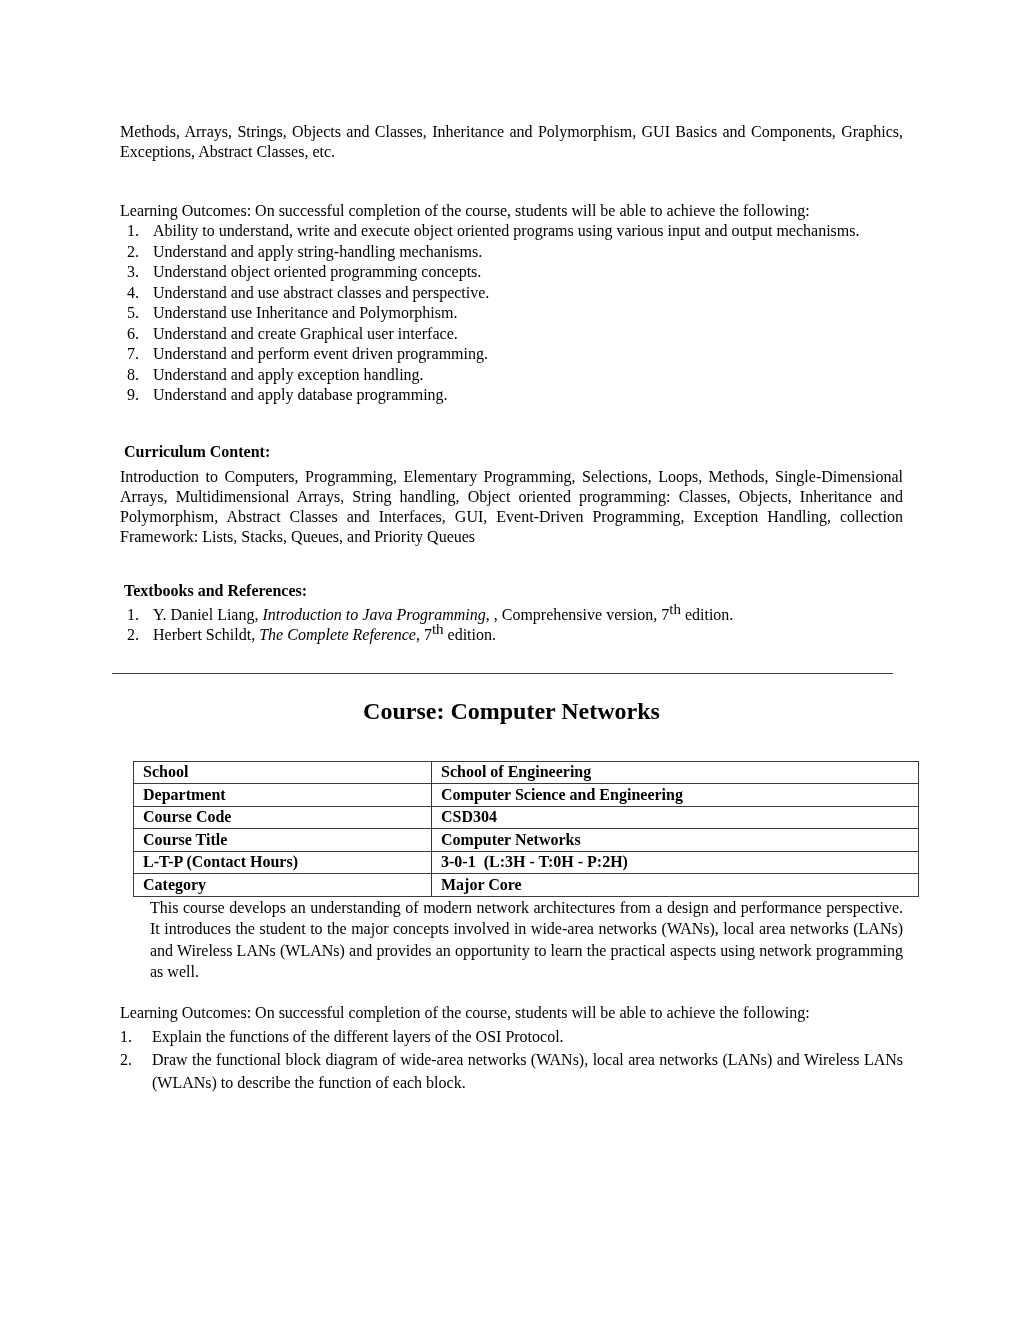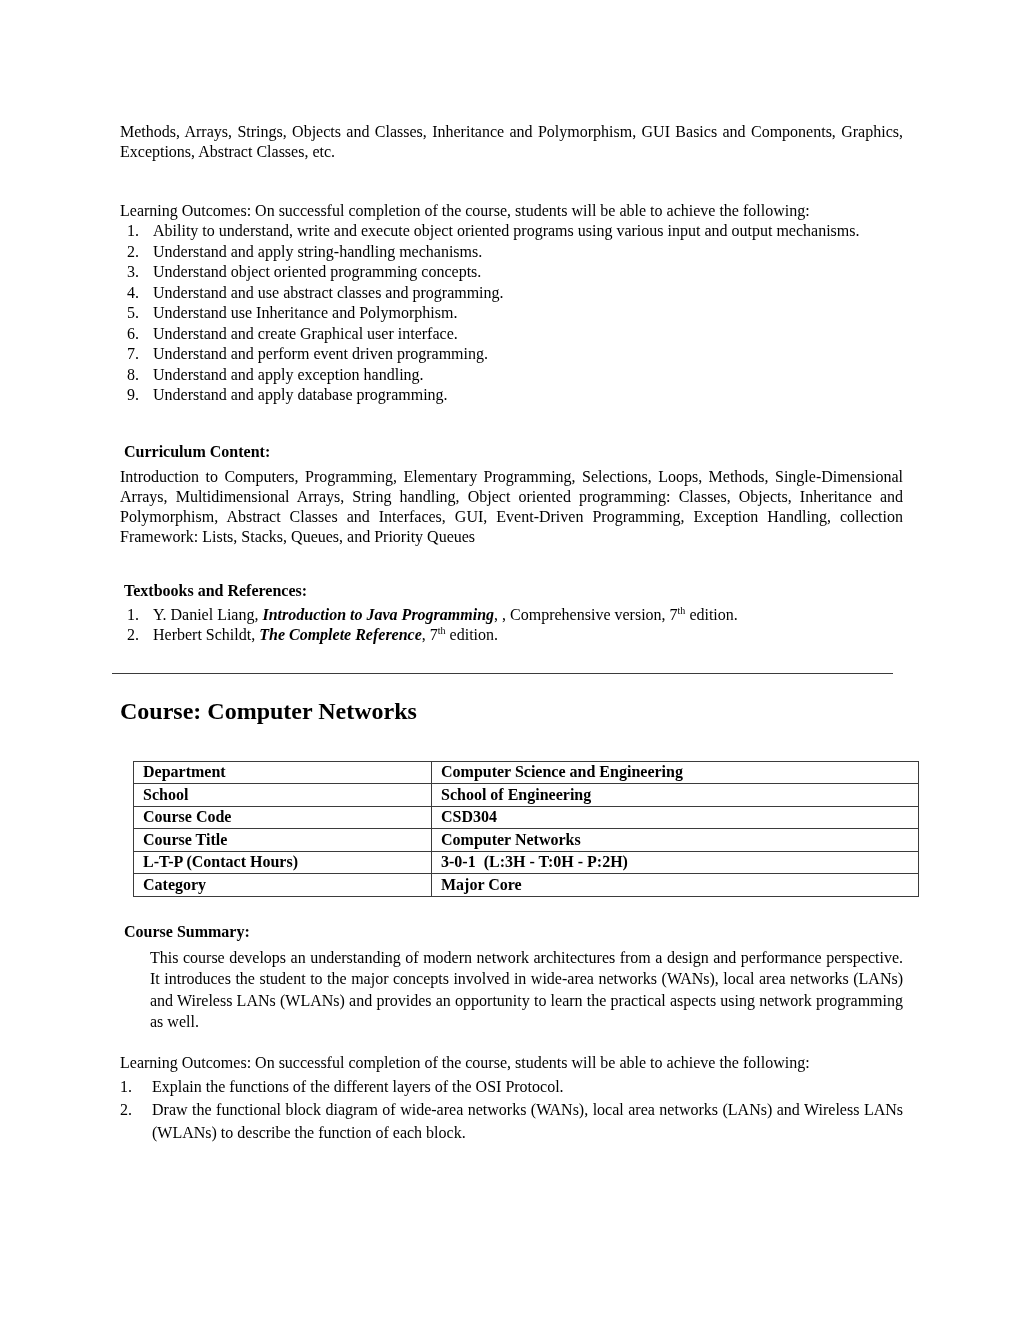--- a/index.html
+++ b/index.html
@@ -20,22 +20,22 @@
     line-height: 20px;
     text-align: justify;
   }
   .heading {
     margin: 4px;
     font-size: 16px;
     line-height: 20px;
     font-weight: bold;
   }
   .b { font-weight: normal; }
-  .i { font-style: italic; font-weight: bold; }
-  sup { font-size: 10px; line-height: 0; }
+  .i { font-style: italic; }
+  sup { font-size: 15px; line-height: 0; }
 
   .num-list {
     list-style: none;
     margin: 0; padding: 0;
     counter-reset: n;
     font-size: 16px;
     line-height: 20.5px;
   }
   .num-list li {
     counter-increment: n;
@@ -63,20 +63,21 @@
     width: 781px;
     height: 0;
     border-top: 1.5px solid #3b3b3b;
   }
 
   .course-heading {
     margin: 23px 0 0 0;
     font-size: 24px;
     font-weight: bold;
     line-height: 28px;
+    text-align: center;
   }
 
   .course-table {
     margin: 36px 0 0 13px;
     border-collapse: collapse;
     table-layout: fixed;
     width: 757px;
   }
   .course-table td {
     border: 1.5px solid #3b3b3b;
@@ -99,21 +100,21 @@
 <div class="page">
 
   <p class="body-text">Methods, Arrays, Strings, Objects and Classes, Inheritance and Polymorphism, GUI Basics and Components, Graphics, Exceptions, Abstract Classes, etc.</p>
 
   <p class="body-text mt-lo1"><span class="b">Learning Outcomes:</span> <span>On successful completion of the course, students will be able to achieve the following:</span></p>
 
   <ol class="num-list">
     <li>Ability to understand, write and execute object oriented programs using various input and output mechanisms.</li>
     <li>Understand and apply string-handling mechanisms.</li>
     <li>Understand object oriented programming concepts.</li>
-    <li>Understand and use abstract classes and programming.</li>
+    <li>Understand and use abstract classes and perspective.</li>
     <li>Understand use Inheritance and Polymorphism.</li>
     <li>Understand and create Graphical user interface.</li>
     <li>Understand and perform event driven programming.</li>
     <li>Understand and apply exception handling.</li>
     <li>Understand and apply database programming.</li>
   </ol>
 
   <p class="heading mt-cc">Curriculum Content:</p>
   <p class="body-text">Introduction to Computers, Programming, Elementary Programming, Selections, Loops, Methods, Single-Dimensional Arrays, Multidimensional Arrays, String handling, Object oriented programming: Classes, Objects, Inheritance and Polymorphism, Abstract Classes and Interfaces, GUI, Event-Driven Programming, Exception Handling, collection Framework: Lists, Stacks, Queues, and Priority Queues</p>
 
@@ -123,47 +124,46 @@
     <li><span>Herbert Schildt, </span><span class="i">The Complete Reference</span><span>, 7</span><sup>th</sup><span> edition.</span></li>
   </ol>
 
   <div class="divider"></div>
 
   <h1 class="course-heading">Course: Computer Networks</h1>
 
   <table class="course-table">
     <tbody>
       <tr>
+          <td class="label">School</td>
+          <td class="value">School of Engineering</td>
+        </tr>
+      <tr>
           <td class="label">Department</td>
           <td class="value">Computer Science and Engineering</td>
-        </tr>
-      <tr>
-          <td class="label">School</td>
-          <td class="value">School of Engineering</td>
         </tr>
       <tr>
           <td class="label">Course Code</td>
           <td class="value">CSD304</td>
         </tr>
       <tr>
           <td class="label">Course Title</td>
           <td class="value">Computer Networks</td>
         </tr>
       <tr>
           <td class="label">L-T-P (Contact Hours)</td>
           <td class="value">3-0-1 &nbsp;(L:3H - T:0H - P:2H)</td>
         </tr>
       <tr>
           <td class="label">Category</td>
           <td class="value">Major Core</td>
         </tr>
     </tbody>
   </table>
 
-  <p class="heading mt-cs">Course Summary:</p>
   <p class="body-text summary">This course develops an understanding of modern network architectures from a design and performance perspective. It introduces the student to the major concepts involved in wide-area networks (WANs), local area networks (LANs) and Wireless LANs (WLANs) and provides an opportunity to learn the practical aspects using network programming as well.</p>
 
   <p class="body-text mt-lo2"><span class="b">Learning Outcomes:</span> <span>On successful completion of the course, students will be able to achieve the following:</span></p>
 
   <ol class="num-list wide">
     <li>Explain the functions of the different layers of the OSI Protocol.</li>
     <li>Draw the functional block diagram of wide-area networks (WANs), local area networks (LANs) and Wireless LANs (WLANs) to describe the function of each block.</li>
   </ol>
 
 </div>

